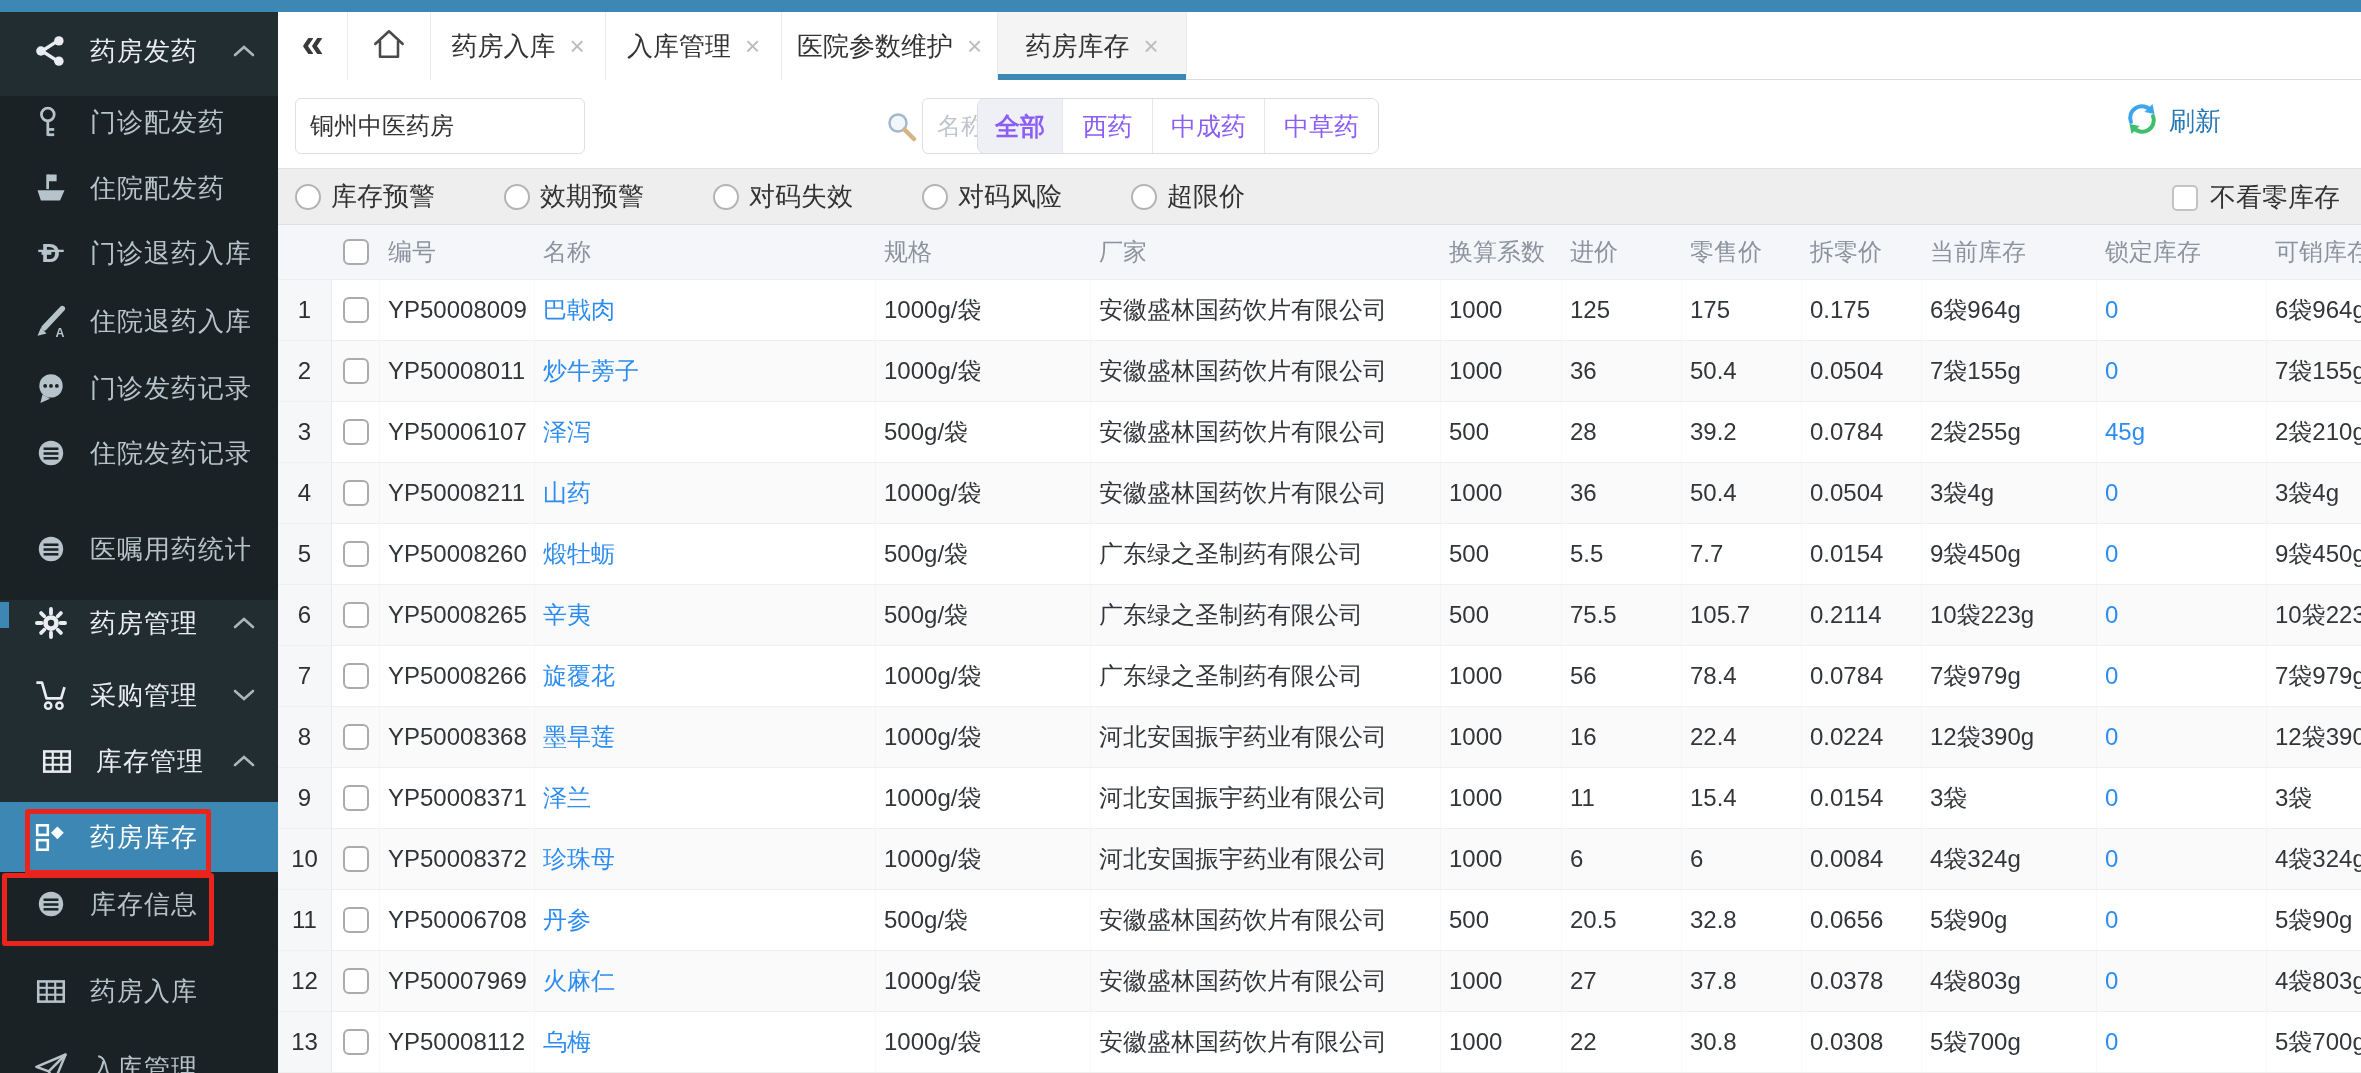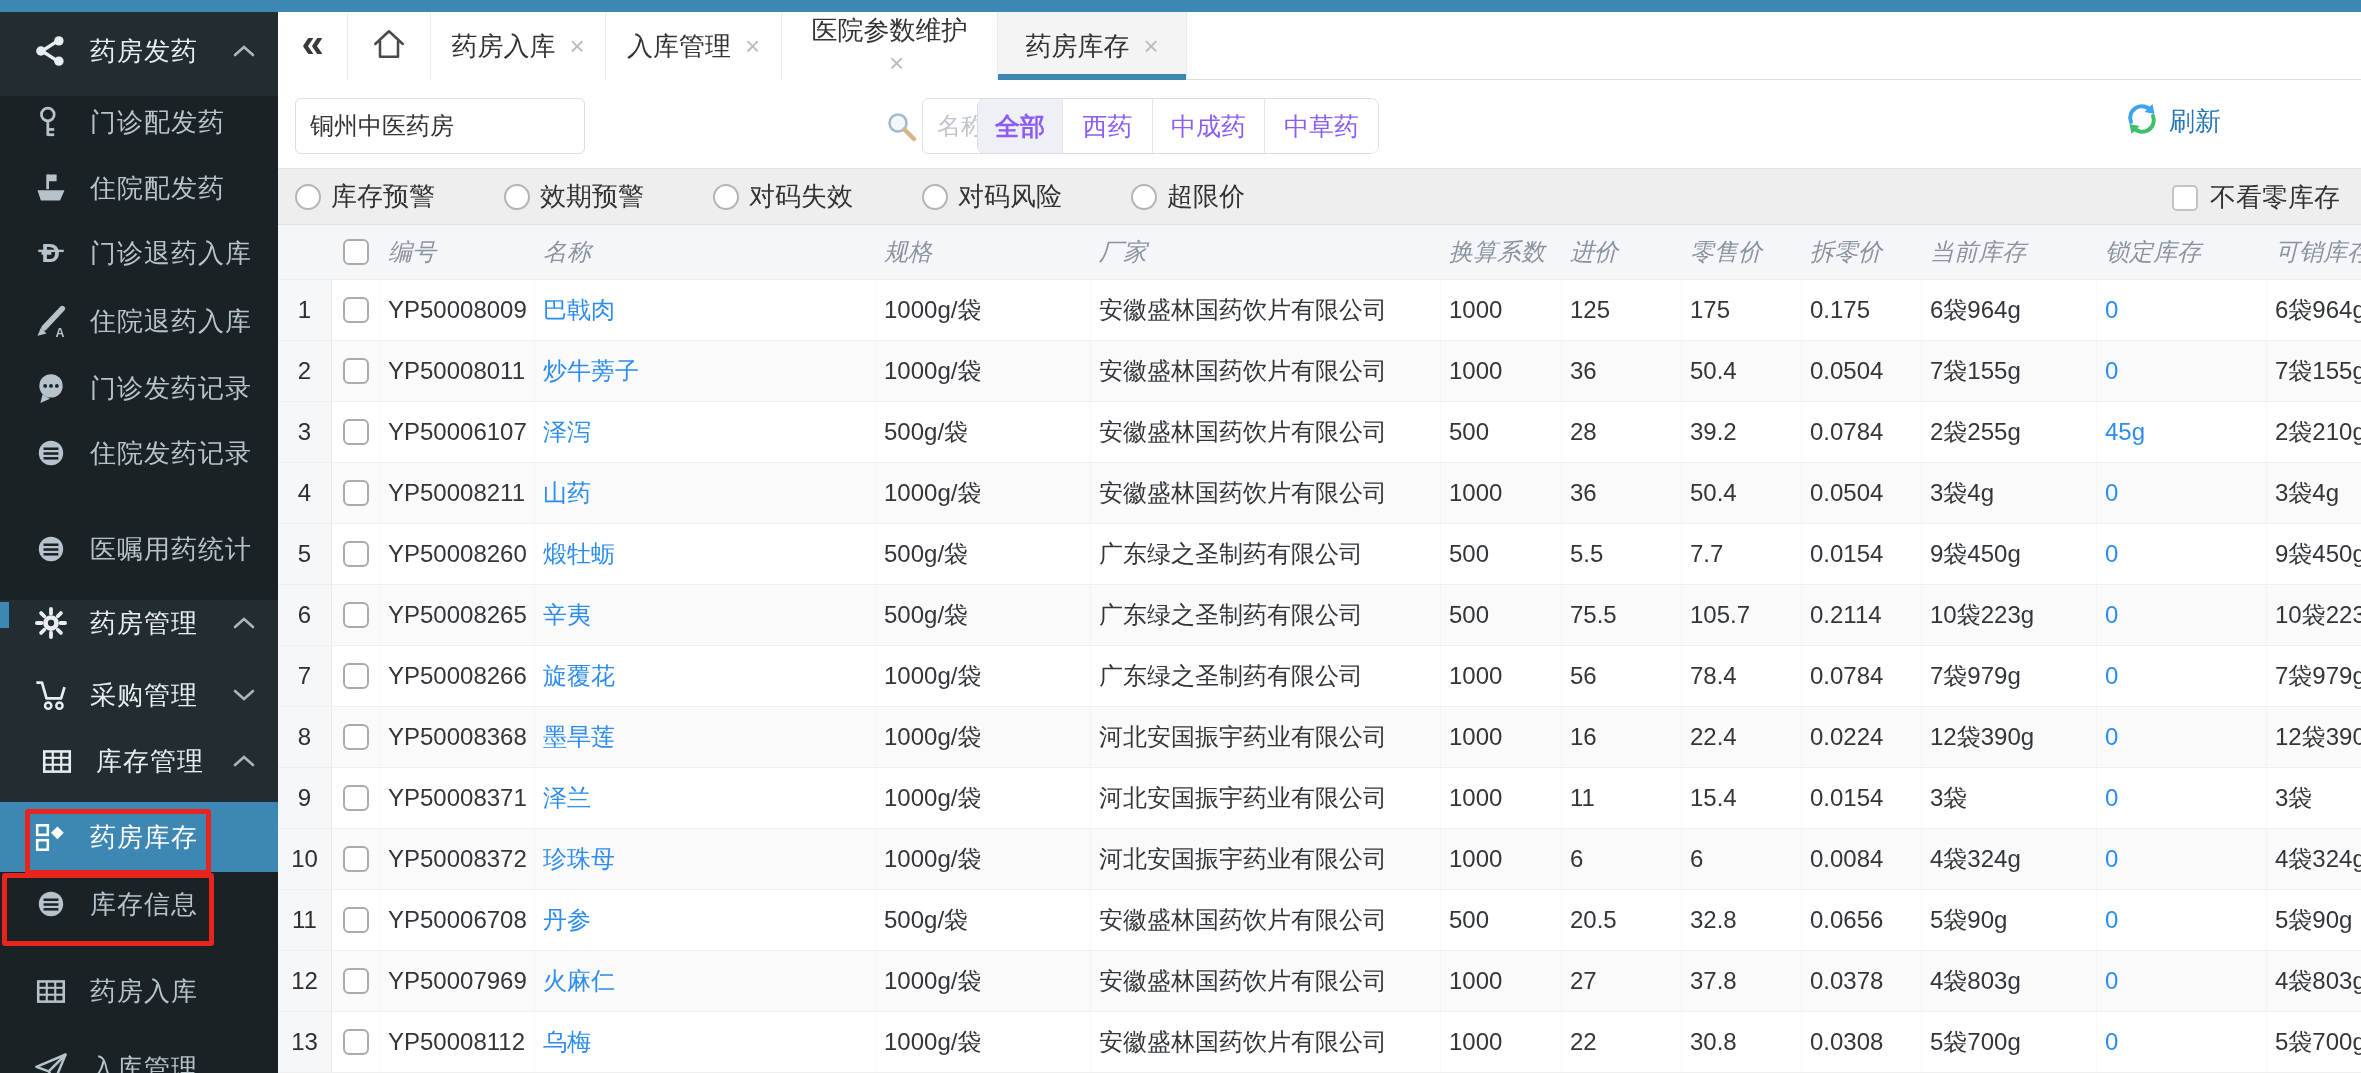--- a/index.html
+++ b/index.html
@@ -64,21 +64,21 @@
   .cbox{width:26px;height:26px;border:2px solid #c3c3c3;border-radius:5px;background:#fff;}
   .hidezero .cb-label{font-size:26px;color:#333;margin-left:12px;white-space:nowrap;}
 
   
   .tablewrap{position:absolute;left:278px;top:225px;width:2083px;height:848px;background:#fff;}
   .t-row{display:flex;width:2083px;}
   .t-head{height:55px;background:#f5f6fa;border-bottom:1px solid #eceef2;}
   .t-body-row{height:61px;border-bottom:1px solid #efefef;background:#fff;}
   .t-body-row.even{background:#fafafa;}
   .t-cell{display:flex;align-items:center;padding-left:8px;font-size:24px;color:#32363a;overflow:hidden;white-space:nowrap;border-right:1px solid rgba(0,0,0,0.025);}
-  .t-head .t-cell{color:#8d939e;border-right:none;font-style:italic;}
+  .t-head .t-cell{color:#8d939e;border-right:none;}
   .c-gutter{width:54px;justify-content:center;padding-left:0;}
   .t-body-row .c-gutter{background:#f6f7f9;border-right:1px solid #e9eaee;color:#2f2f2f;}
   .t-head .c-gutter{background:transparent;}
   .c-check{width:48px;justify-content:center;padding-left:0;}
   .c-code{width:155px;}
   .c-name{width:341px;}
   .c-spec{width:215px;}
   .c-maker{width:350px;}
   .c-factor{width:121px;}
   .c-buy{width:120px;}
@@ -307,21 +307,21 @@
       </span>
     </div>
   <div class="tab-cell" style="width: 175px;">
         <span class="tab-label">药房入库</span>
         <span class="tab-close">×</span>
       </div>
       <div class="tab-cell" style="width: 176px;">
         <span class="tab-label">入库管理</span>
         <span class="tab-close">×</span>
       </div>
-      <div class="tab-cell" style="width: 216px; flex-direction: column;">
+      <div class="tab-cell" style="width: 216px;">
         <span class="tab-label">医院参数维护</span>
         <span class="tab-close">×</span>
       </div>
       <div class="tab-cell active" style="width: 189px;">
         <span class="tab-label">药房库存</span>
         <span class="tab-close">×</span>
         <div class="tab-underline"></div>
       </div>
     </div>
 

